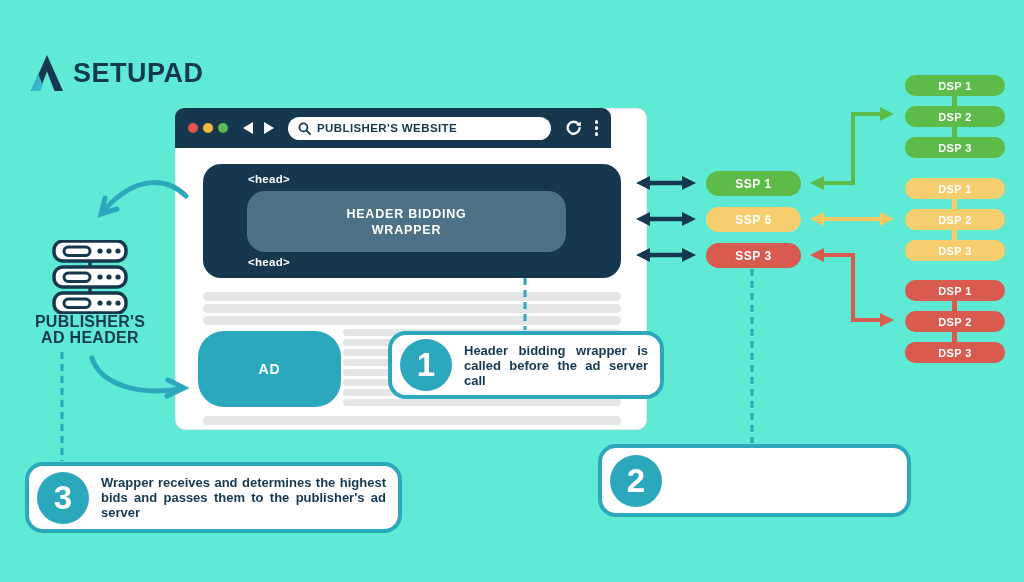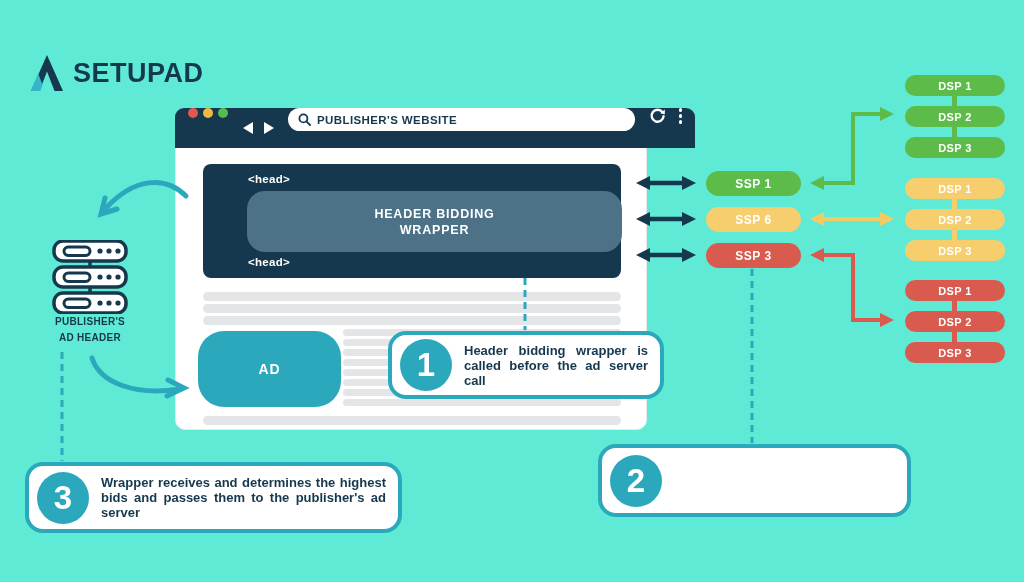--- a/index.html
+++ b/index.html
@@ -10,56 +10,56 @@
   
   .logo { position:absolute; left:30px; top:54px; display:flex; align-items:center; gap:9px; }
   .logo-text { font-size:27px; font-weight:800; color:#16384E; letter-spacing:0.5px; }
 
   
   .overlay { position:absolute; left:0; top:0; width:1024px; height:582px; z-index:2; pointer-events:none; }
 
   
   .browser { position:absolute; left:175px; top:108px; width:472px; height:322px;
              background:#fff; border:1.5px solid #e9e9e9; border-radius:10px; z-index:1; }
-  .topbar { position:absolute; left:-1px; top:-1px; width:520px; height:40px; background:#16384E;
-            border-radius:9px 9px 0 0; display:flex; padding:0 13px; }
+  .topbar { position:absolute; left:-1px; top:-1px; width:436px; height:40px; background:#16384E;
+            border-radius:9px 9px 0 0; display:flex; align-items:center; padding:0 13px; }
   .dots { display:flex; gap:5px; }
   .dot { width:10px; height:10px; border-radius:50%; }
   .dot.r { background:#E2574E; } .dot.y { background:#F0B93E; } .dot.g { background:#59BA4D; }
   .navbtns { display:flex; gap:11px; margin-left:15px; align-items:center; }
   .tri-left { width:0; height:0; border-top:6px solid transparent; border-bottom:6px solid transparent; border-right:10px solid #fff; }
   .tri-right { width:0; height:0; border-top:6px solid transparent; border-bottom:6px solid transparent; border-left:10px solid #fff; }
   .addr { flex:1; height:23px; margin:0 14px; background:#fff; border-radius:12px;
           display:flex; align-items:center; padding:0 10px; gap:6px; min-width:0; }
   .addr-text { font-size:11.5px; font-weight:800; color:#16384E; letter-spacing:0.4px; white-space:nowrap; }
   .kebab { display:flex; flex-direction:column; gap:2.5px; margin-left:13px; }
   .kebab span { width:3.5px; height:3.5px; border-radius:50%; background:#fff; }
 
   .head-block { position:absolute; left:27px; top:55px; width:418px; height:114px;
-                background:#16384E; border-radius:8px; }
+                background:#16384E; border-radius:18px; }
   .head-tag { position:absolute; left:45px; color:#fff; font-size:11.5px; font-weight:600; letter-spacing:0.3px; }
   .head-tag.top { top:9px; }
   .head-tag.bottom { top:92px; }
-  .wrapper-box { position:absolute; left:44px; top:27px; width:375px; height:61px;
+  .wrapper-box { position:absolute; left:44px; top:27px; width:319px; height:61px;
                  background:#4D7186; border-radius:18px; display:flex; flex-direction:column;
                  align-items:center; justify-content:center; }
   .wrapper-box div { color:#fff; font-size:12.5px; font-weight:800; letter-spacing:0.8px; line-height:16px; }
 
   .cline { position:absolute; background:#E3E5E7; border-radius:4.5px; }
   .cline.full { left:27px; width:418px; height:9px; }
   .cline.short { left:167px; width:278px; height:7px; }
 
   .ad-box { position:absolute; left:22px; top:222px; width:143px; height:76px;
             background:#2CA8BD; border-radius:26px; display:flex; align-items:center; justify-content:center; }
   .ad-box span { color:#fff; font-size:14px; font-weight:800; letter-spacing:1px; }
 
   
   .server-icon { position:absolute; left:52px; top:240px; z-index:1; }
   .server-label { position:absolute; left:28px; top:314px; width:124px; text-align:center; z-index:1; }
-  .server-label div { color:#16384E; font-size:10px; font-weight:800; line-height:16px; letter-spacing:0.3px; }
+  .server-label div { color:#16384E; font-size:16px; font-weight:800; line-height:16px; letter-spacing:0.3px; }
 
   
   .ssp { position:absolute; left:706px; width:95px; height:25px; border-radius:12.5px; z-index:2;
          display:flex; align-items:center; justify-content:center; }
   .ssp span { color:#fff; font-size:12px; font-weight:800; letter-spacing:0.5px; }
   .ssp.s1 { top:171px; background:#5CBB49; }
   .ssp.s2 { top:207px; background:#F7CE6E; }
   .ssp.s3 { top:243px; background:#D95B50; }
 
   

